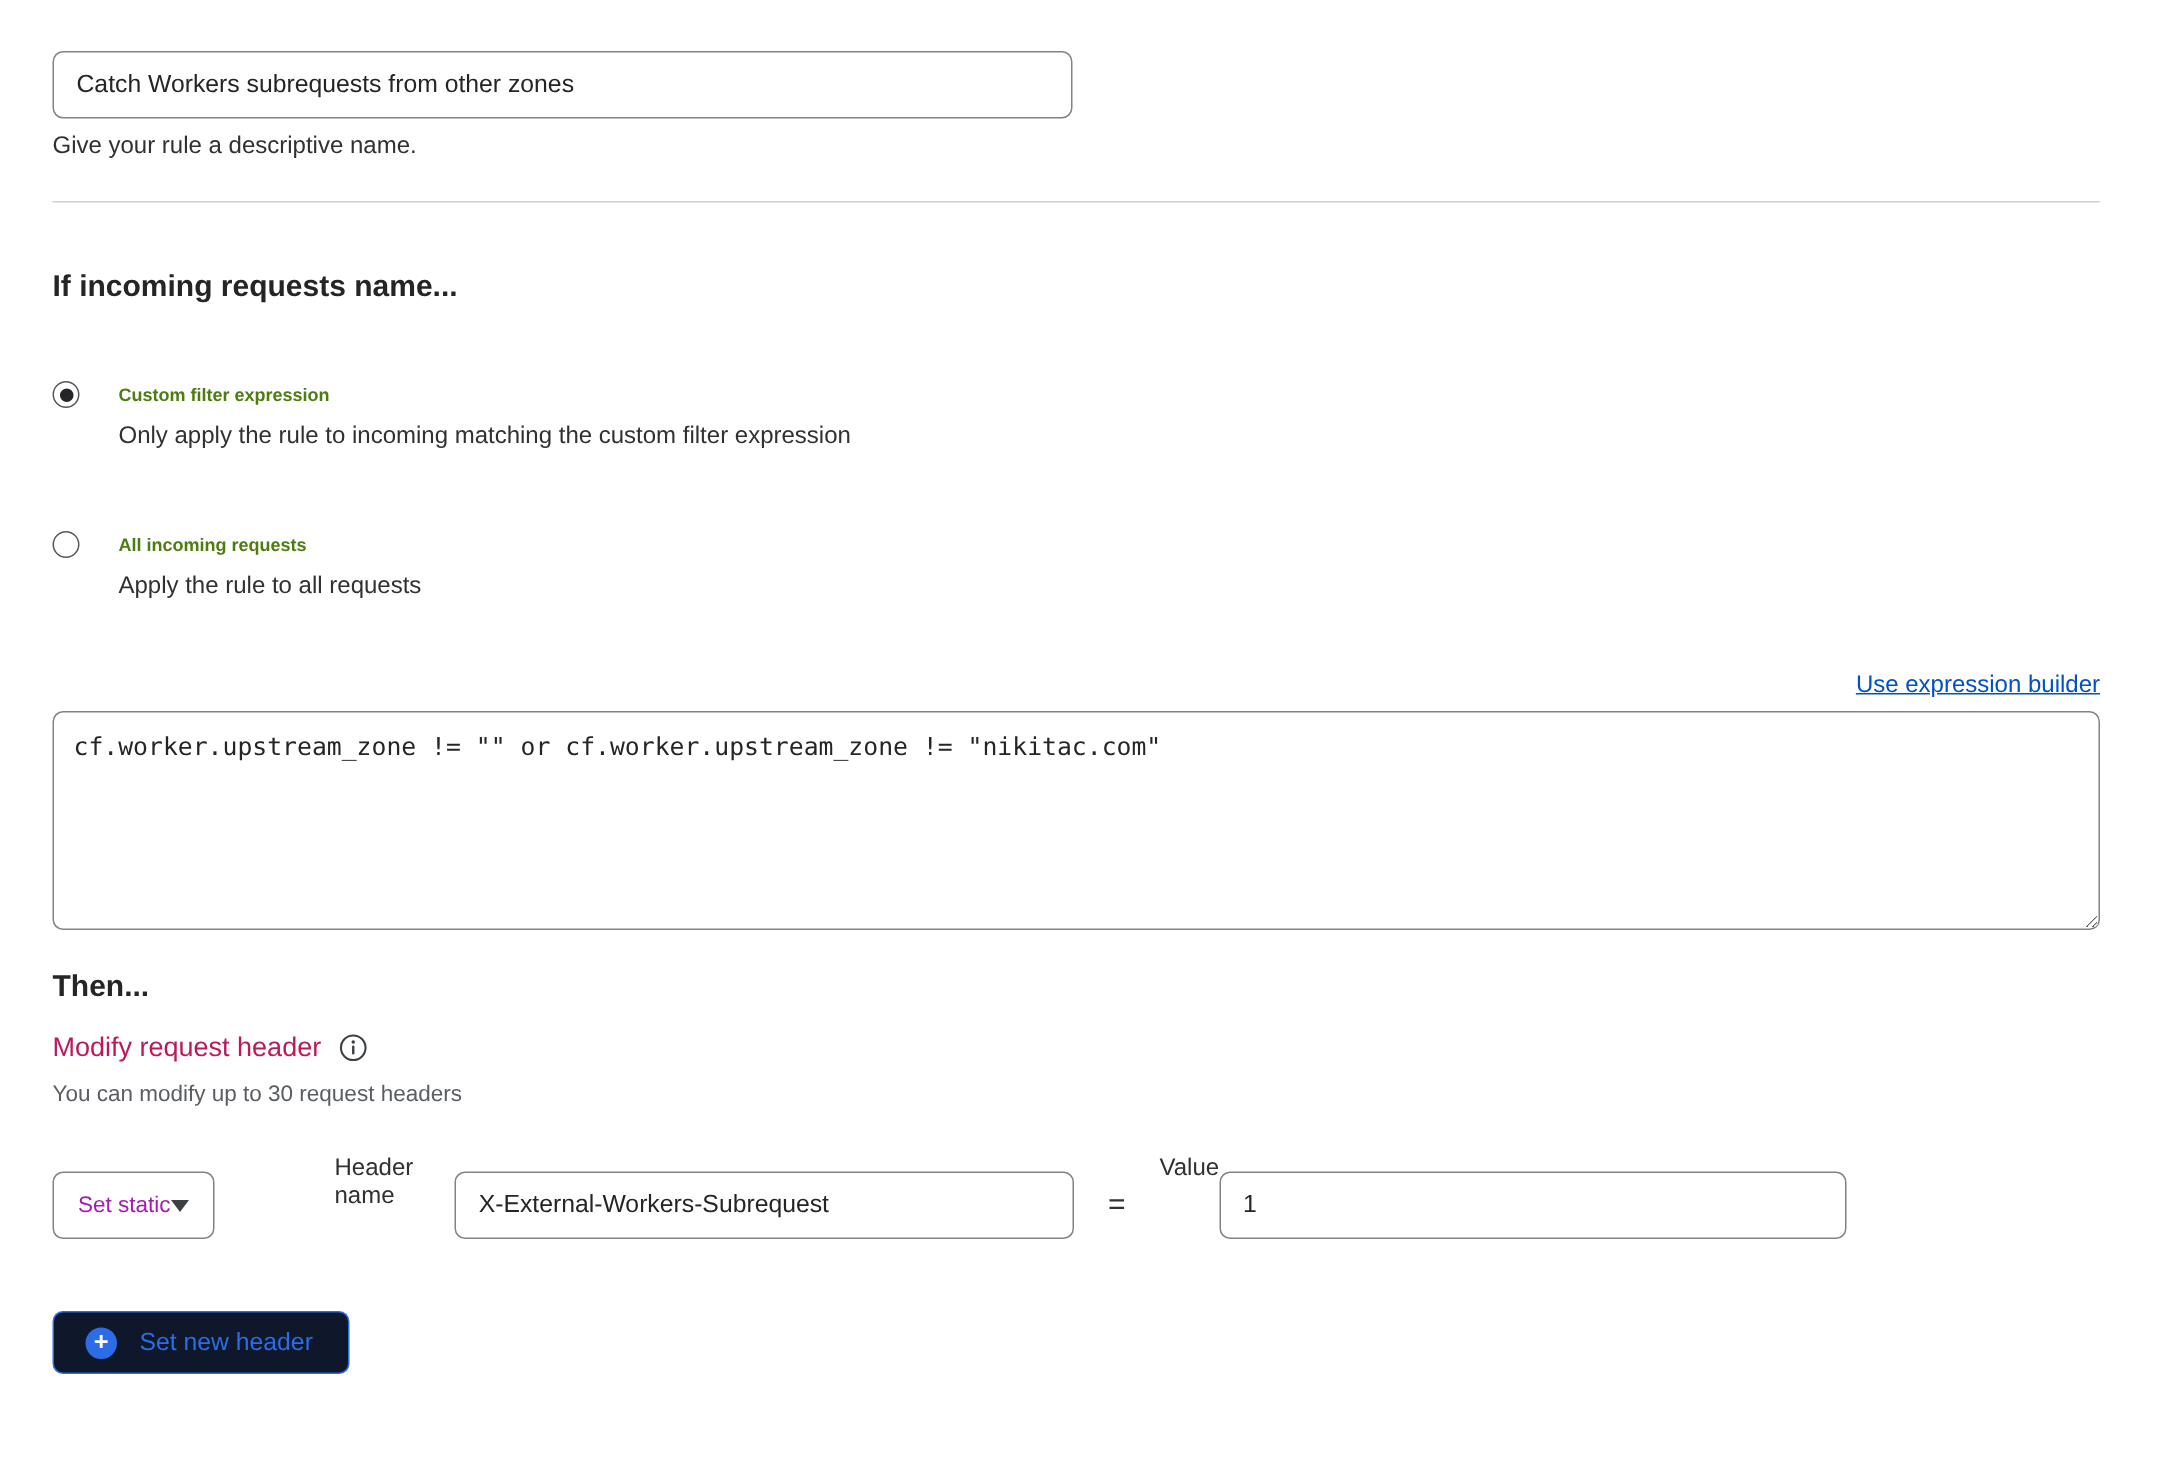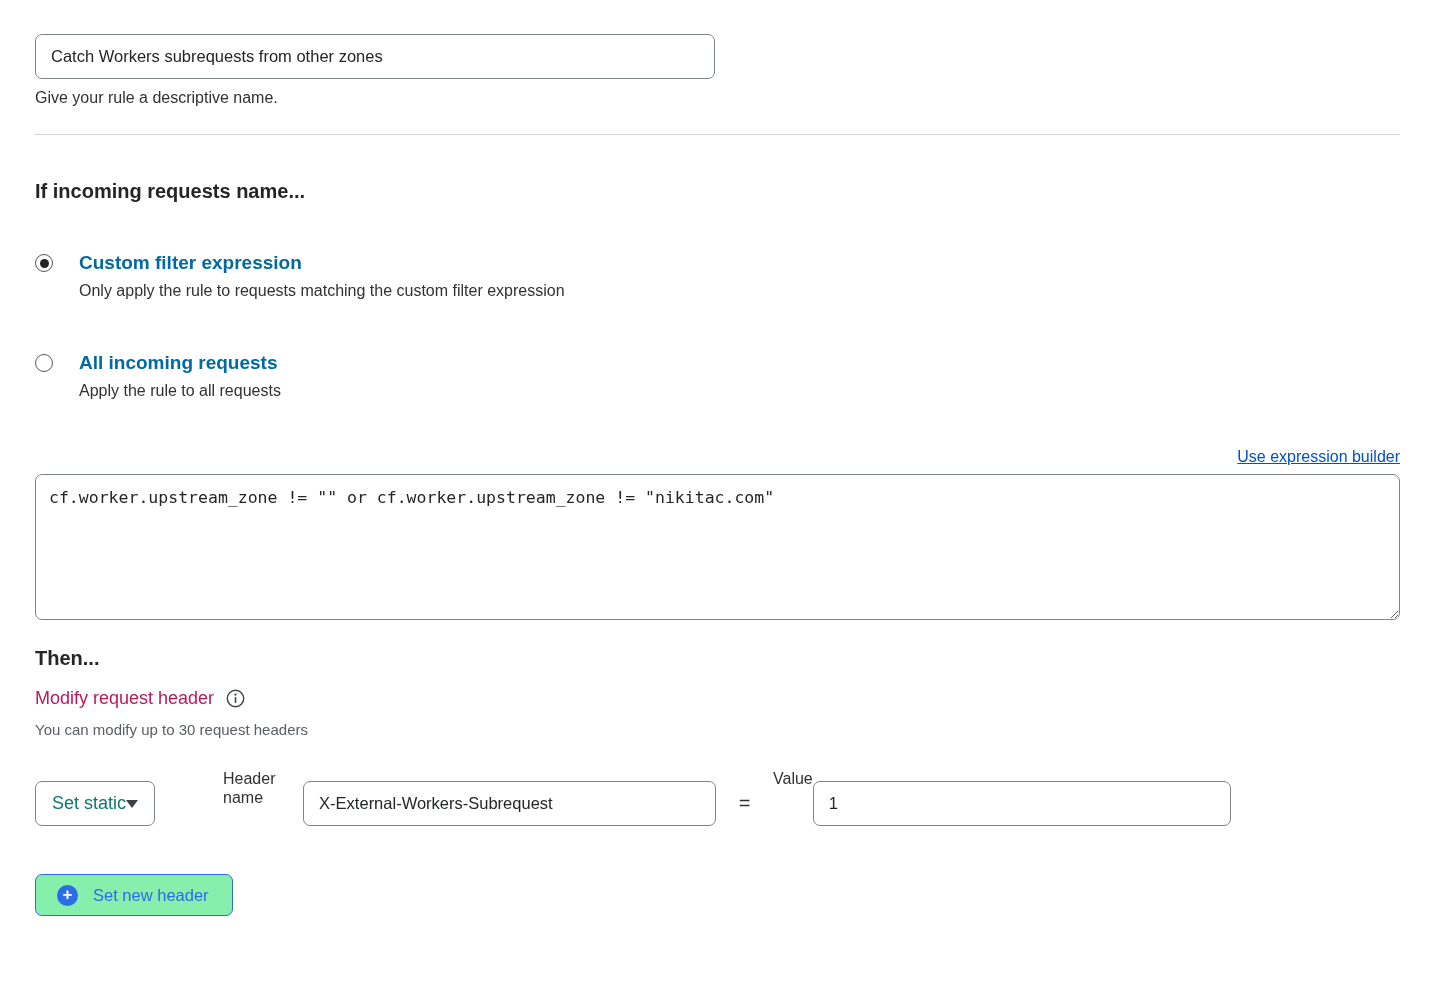--- a/index.html
+++ b/index.html
@@ -74,24 +74,24 @@
   .radio-circle .dot { display: none; }
   .radio-circle.checked .dot {
     display: block;
     width: 9px;
     height: 9px;
     border-radius: 50%;
     background: #232527;
   }
   .radio-texts { margin-left: 26px; }
   .radio-label {
-    font-size: 19px;
+    font-size: 12px;
     line-height: 20px;
     font-weight: 700;
-    color: #0369a1;
+    color: #4d7c0f;
     cursor: pointer;
   }
   .radio-desc {
     margin-top: 8px;
     font-size: 16px;
     line-height: 20px;
     color: #313131;
   }
 
   
@@ -170,21 +170,21 @@
     height: 45px;
     border: 1px solid #7f8489;
     border-radius: 7px;
     background: #fff;
     display: flex;
     align-items: center;
     justify-content: space-between;
     padding: 0 16px;
     cursor: pointer;
   }
-  .select-value { font-size: 18px; color: #0f766e; }
+  .select-value { font-size: 15px; color: #a21caf; }
   .chevron-down {
     width: 0; height: 0;
     border-left: 6px solid transparent;
     border-right: 6px solid transparent;
     border-top: 8px solid #3d4043;
   }
   .inline-input {
     margin-top: 12px;
     width: 100%;
   }
@@ -194,21 +194,21 @@
   }
 
   
   .add-header-btn {
     margin-top: 48px;
     height: 42px;
     display: inline-flex;
     align-items: center;
     gap: 15px;
     padding: 0 23px 0 21px;
-    background: #86efac;
+    background: #0f172a;
     border: 1px solid #2c6ce6;
     border-radius: 7px;
     cursor: pointer;
     font-family: "Liberation Sans", sans-serif;
   }
   .plus-circle {
     width: 21px;
     height: 21px;
     border-radius: 50%;
     background: #2c6ce6;
@@ -240,21 +240,21 @@
 
   
   <h2 class="section-heading">If incoming requests name...</h2>
 
   <div class="radio-option first">
     <span class="radio-circle checked">
         <span class="dot"></span>
       </span>
     <div class="radio-texts">
       <div class="radio-label">Custom filter expression</div>
-      <div class="radio-desc">Only apply the rule to requests matching the custom filter expression</div>
+      <div class="radio-desc">Only apply the rule to incoming matching the custom filter expression</div>
     </div>
   </div>
 
   <div class="radio-option second">
     <span class="radio-circle"></span>
     <div class="radio-texts">
       <div class="radio-label">All incoming requests</div>
       <div class="radio-desc">Apply the rule to all requests</div>
     </div>
   </div>

